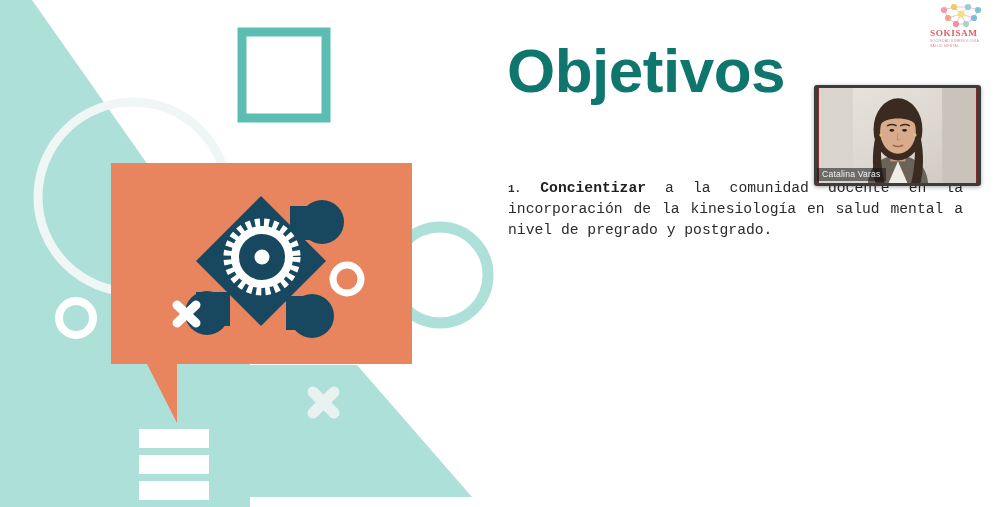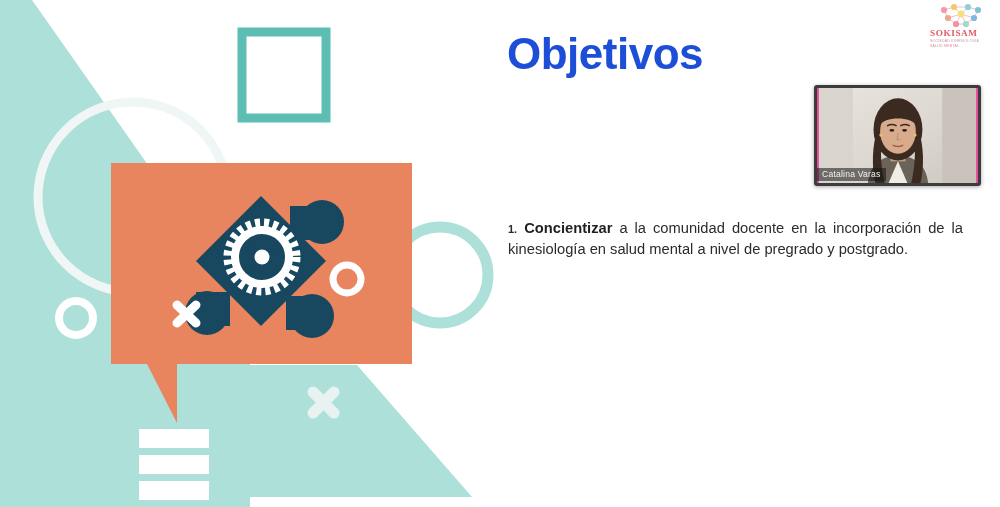--- a/index.html
+++ b/index.html
@@ -33,46 +33,45 @@
   
   #right-panel {
     position: absolute;
     left: 500px; top: 0;
     width: 500px; height: 507px;
   }
 
   #page-title {
     position: absolute;
     left: 7px;
-    top: 32px;
-    font-size: 44px;
+    top: 40px;
+    font-size: 62px;
     font-weight: 700;
     letter-spacing: -0.5px;
-    color: #1d4ed8;
+    color: #0f766e;
     line-height: 1;
     white-space: nowrap;
     font-family: "Liberation Sans", sans-serif;
   }
 
   #objectives-list {
     position: absolute;
     left: 8px;
     top: 178px;
     width: 455px;
   }
 
   .objective-item {
     font-size: 14.7px;
     line-height: 1.42;
     color: #2b2b2b;
     text-align: justify;
     text-justify: inter-word;
     margin-bottom: 19px;
-    font-family: Liberation Sans, sans-serif;
-    margin-top: 40px;
+    font-family: Liberation Mono, monospace;
   }
   .objective-item:last-child { margin-bottom: 0; }
 
   .obj-num {
     font-size: 11px;
     font-weight: 700;
     color: #2b2b2b;
     letter-spacing: 0;
   }
   .obj-verb {
@@ -111,21 +110,21 @@
 
   
   #video-tile {
     position: absolute;
     left: 314px;
     top: 85px;
     width: 167px;
     height: 101px;
     border: 3px solid #3c3c3c;
     border-radius: 3px;
-    background: #ec4899;
+    background: #7f1d1d;
     overflow: hidden;
     box-shadow: 0 1px 4px rgba(0,0,0,0.35);
   }
   #video-feed { display: block; width: 100%; height: 100%; }
   #video-name-label {
     position: absolute;
     left: 0px;
     bottom: 2px;
     padding: 1px 5px 2px 5px;
     background: rgba(20,20,20,0.55);

